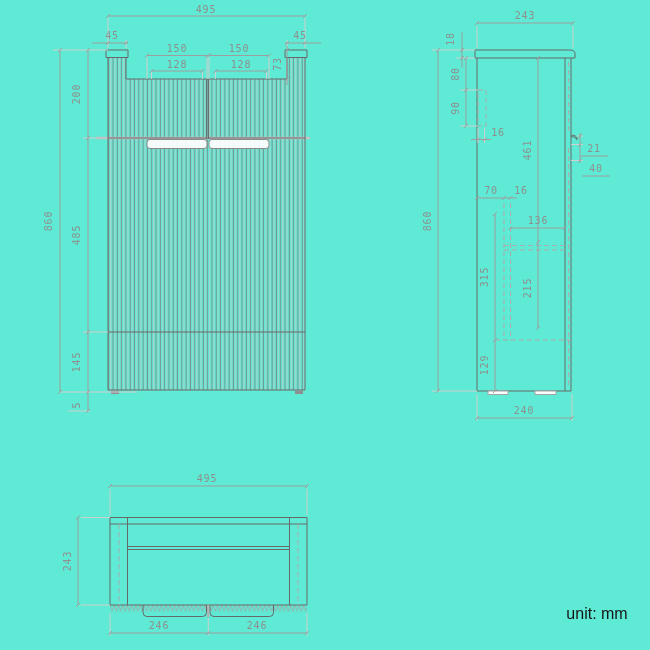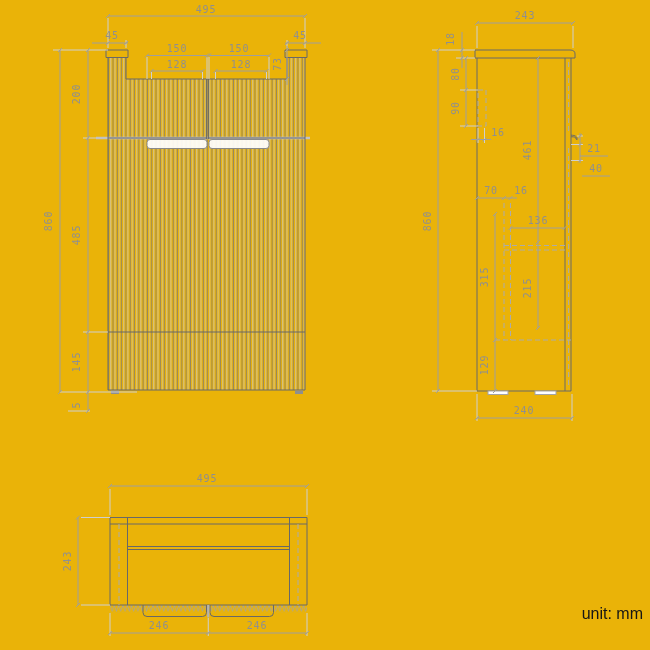--- a/index.html
+++ b/index.html
@@ -1,25 +1,25 @@
 <!DOCTYPE html>
 <html><head>
 <meta charset="utf-8">
 <style>
   html,body{margin:0;padding:0;background:#fff;width:650px;height:650px;overflow:hidden;}
-  #stage{position:relative;width:650px;height:650px;background:#eab308;}
+  #stage{position:relative;width:650px;height:650px;background:#5eead4;}
   svg{position:absolute;left:0;top:0;}
   .o{stroke:#686868;stroke-width:1;fill:none;}
   .d{stroke:#9e9e9e;stroke-width:1;fill:none;}
   .e{stroke:#cfcfcf;stroke-width:1;fill:none;}
   .h{stroke:#ababab;stroke-width:1;fill:none;stroke-dasharray:5 3;}
   .t{stroke:#9e9e9e;stroke-width:1;fill:none;}
   .dim-text{font-family:"DejaVu Sans Mono",monospace;font-size:10px;letter-spacing:.8px;fill:#8f8f8f;}
   .unit{position:absolute;left:551px;top:605px;width:92px;font-family:"Liberation Sans",sans-serif;
-        font-size:16px;color:#161616;text-align:right;}
+        font-size:16px;color:#161616;text-align:center;}
 </style>
 </head>
 <body>
 
 <div id="stage">
 <svg width="650" height="650" viewBox="0 0 650 650">
   <defs>
     <pattern id="flute" width="4.3" height="12" patternUnits="userSpaceOnUse">
       <line x1="1.15" y1="0" x2="1.15" y2="12" stroke="#7a7a7a" stroke-width=".85"></line>
       <line x1="3.3" y1="0" x2="3.3" y2="12" stroke="#c9c9c9" stroke-width=".85"></line>

